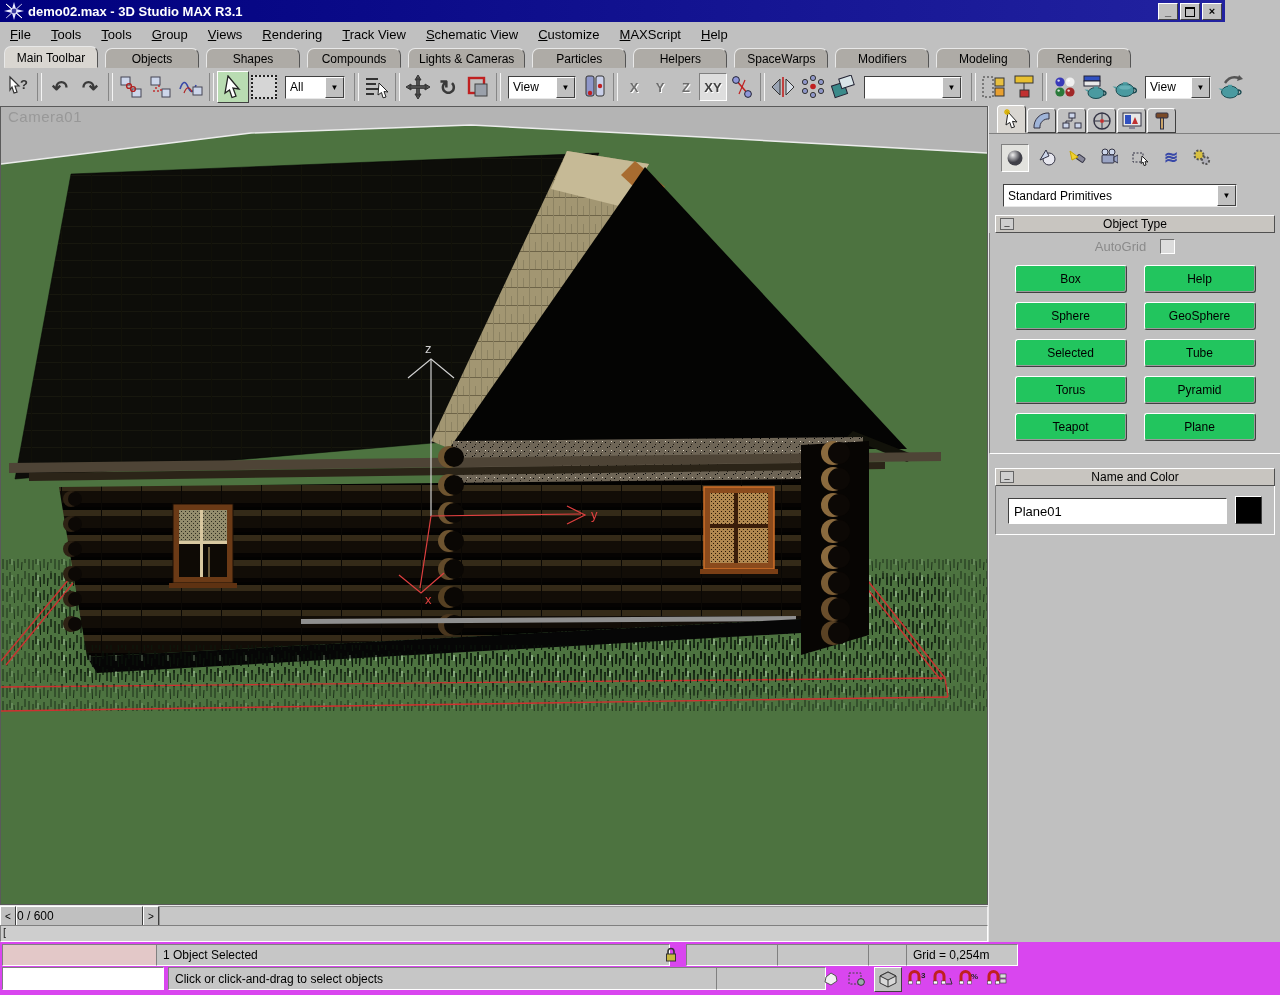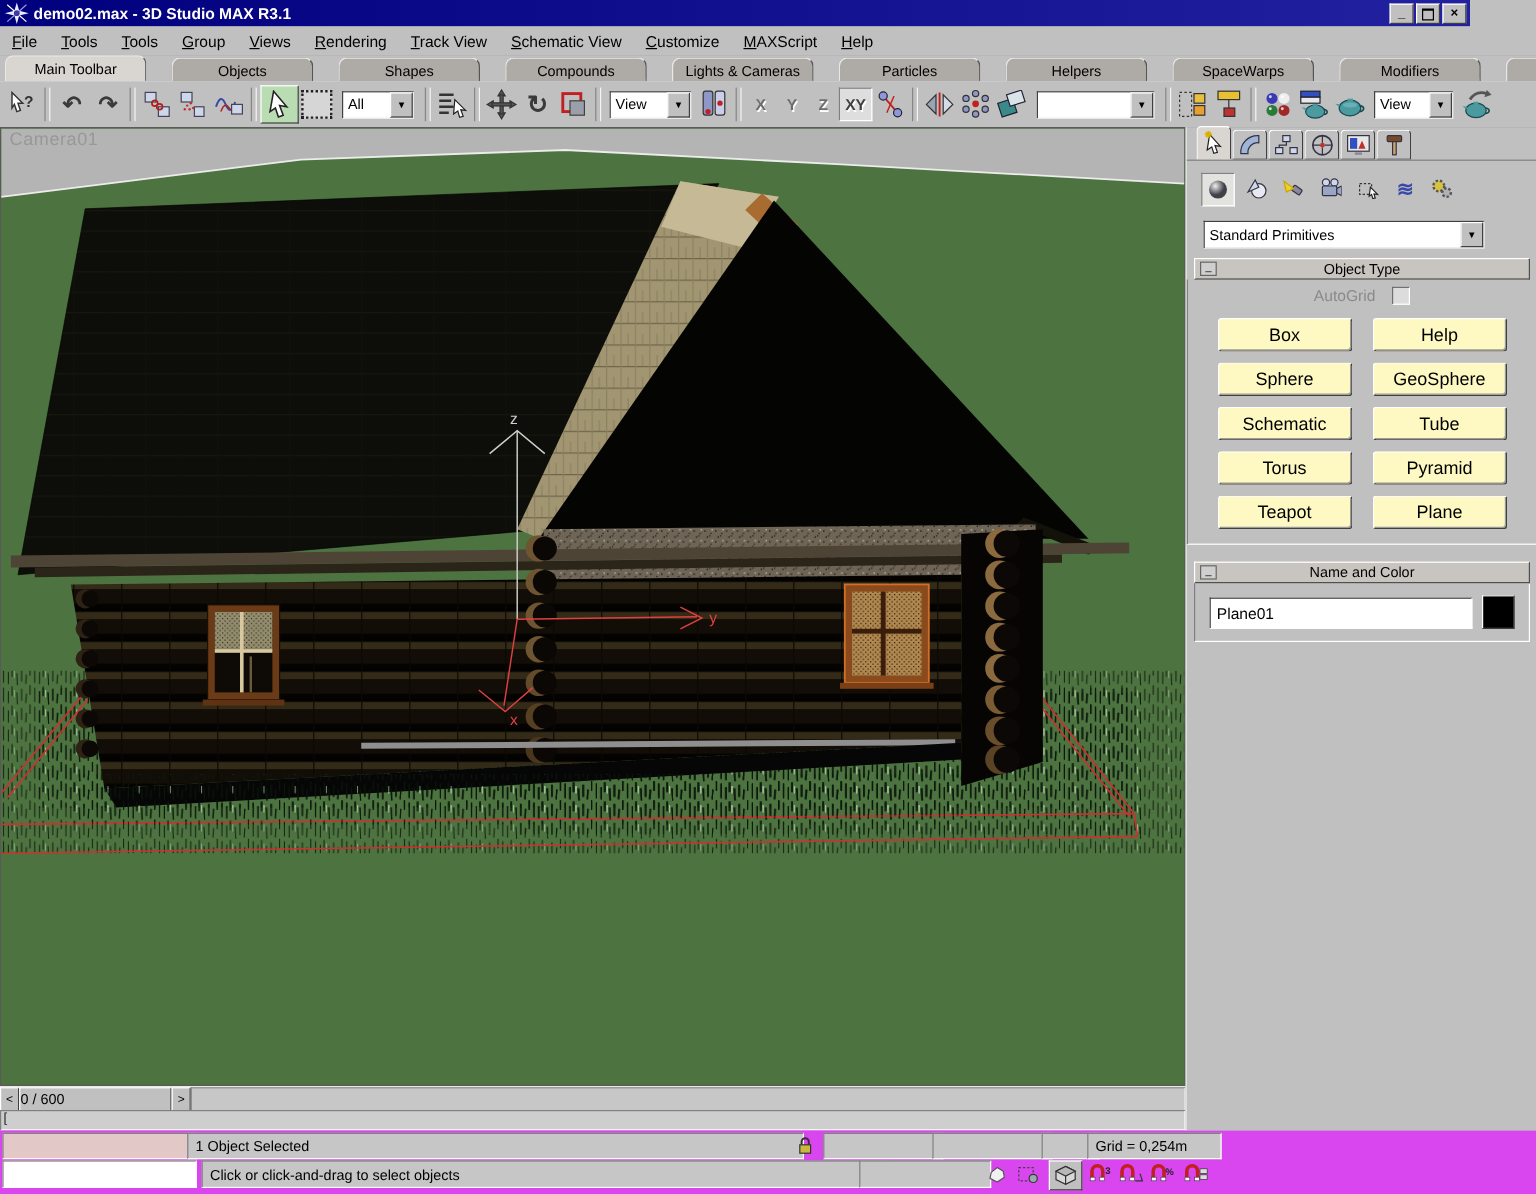--- a/index.html
+++ b/index.html
@@ -12,21 +12,21 @@
   #titlebar .appicon{width:20px;height:18px;margin:0 4px;flex:none}
   .winbtns{margin-left:auto;display:flex;gap:2px;padding-right:3px}
   .winbtn{width:18px;height:15px;background:#c0c0c0;border:1px solid;border-color:#fff #404040 #404040 #fff;color:#000;display:flex;align-items:center;justify-content:center;font-size:11px;font-weight:bold;line-height:8px}
   .restore-glyph{width:8px;height:7px;border:1px solid #000;border-top:2px solid #000;background:#c0c0c0;position:relative;margin-top:1px}
   
   #menubar{left:0;top:22px;width:1280px;height:24px;display:flex;align-items:center;background:#c0c0c0;border-bottom:1px solid #87888f;font-size:13px}
   .menu-item{padding:3px 10px}
   .menu-item::first-letter{text-decoration:underline}
   
   #tabrow{left:0;top:46px;width:1280px;height:22px;display:flex;align-items:flex-end;background:#c0c0c0;padding-left:4px;border-bottom:1px solid #e8e8e8}
-  .tab{height:17px;min-width:72px;padding:1px 22px 0;margin-right:21px;background:#aeaba6;border:1px solid;border-color:#e8e8e8 #555 transparent #e8e8e8;border-radius:7px 7px 0 0;display:flex;align-items:center;justify-content:center;white-space:nowrap}
+  .tab{height:17px;min-width:72px;padding:1px 10px 0;margin-right:7px;background:#aeaba6;border:1px solid;border-color:#e8e8e8 #555 transparent #e8e8e8;border-radius:7px 7px 0 0;display:flex;align-items:center;justify-content:center;white-space:nowrap}
   .tab.active{background:#d9d6d1;height:19px;font-weight:normal}
   
   #toolbar{left:0;top:68px;width:1280px;height:38px;display:flex;align-items:center;background:#c0c0c0;border-bottom:1px solid #808080;padding-left:4px}
   .tbtn{width:30px;height:30px;flex:none;display:flex;align-items:center;justify-content:center;position:relative}
   .tbtn.hl{border:1px solid;border-color:#fff #404040 #404040 #fff;background:#b9dcb2}
   .tsep{width:3px;height:28px;border-left:1px solid #868686;border-right:1px solid #f4f4f4;margin:0 3px;flex:none}
   .glyph{font-size:19px;line-height:1;color:#3a3a3a;font-weight:bold}
   .axisbtn{width:26px;height:26px;flex:none;display:flex;align-items:center;justify-content:center;font-weight:bold;color:#6d6d6d;text-shadow:1px 1px 0 #fff;font-size:13px}
   .axisbtn.pressed{border:1px solid;border-color:#808080 #fff #fff #808080;background:#dedede;color:#404040}
   .dd{height:21px;display:flex;align-items:center;background:#fff;border:1px solid;border-color:#404040 #e8e8e8 #e8e8e8 #404040;font-size:12px;flex:none}
@@ -49,21 +49,21 @@
   #cpanel{left:988px;top:106px;width:292px;height:836px;background:#c0c0c0;border-left:1px solid #e8e8e8}
   .cp-tabs{display:flex;align-items:flex-end;height:27px;padding-left:8px;border-bottom:1px solid #808080}
   .cp-tab{width:27px;height:23px;border:1px solid;border-color:#fff #404040 #404040 #fff;background:#c0c0c0;border-radius:4px 4px 0 0;display:flex;align-items:center;justify-content:center;margin-right:1px}
   .cp-tab.active{background:#d9d6d1;height:26px;border-bottom-color:#d9d6d1}
   .cp-sub{display:flex;gap:5px;padding:10px 0 8px 12px}
   .cp-subbtn{width:26px;height:26px;display:flex;align-items:center;justify-content:center}
   .cp-subbtn.pressed{border:1px solid;border-color:#808080 #fff #fff #808080;background:#e2e2de}
   .rollout-hdr{margin:6px 6px 0;height:16px;display:flex;align-items:center;justify-content:center;background:#c8c5c0;border:1px solid;border-color:#fff #505050 #505050 #fff;position:relative;font-size:12px}
   .rollout-hdr .minus{position:absolute;left:4px;top:2px;width:12px;height:10px;border:1px solid #666;background:#cfcfcf;font-size:9px;line-height:6px;text-align:center}
   .ot-grid{display:grid;grid-template-columns:112px 112px;gap:9px 17px;justify-content:center;padding:6px 0 12px}
-  .ot-btn{height:26px;display:flex;align-items:center;justify-content:center;background:#fef9c3;border:1px solid;border-color:#fff #404040 #404040 #fff;border-radius:3px;box-shadow:inset -1px -1px 0 #9a9a9a;font-size:15px}
+  .ot-btn{height:26px;display:flex;align-items:center;justify-content:center;background:#22c55e;border:1px solid;border-color:#fff #404040 #404040 #fff;border-radius:3px;box-shadow:inset -1px -1px 0 #9a9a9a;font-size:12px}
   .autogrid{display:flex;align-items:center;justify-content:center;gap:14px;height:26px;color:#8a8a8a;font-size:13px}
   .checkbox{width:13px;height:13px;background:#dcdcdc;border:1px solid;border-color:#707070 #fff #fff #707070}
   .namerow{display:flex;align-items:flex-end;gap:8px;padding:10px 12px}
   .namefield{flex:1;height:26px;border:1px solid;border-color:#404040 #fff #fff #404040;background:#fff;font-size:13px;padding:2px 5px;font-family:"Liberation Sans",sans-serif;box-sizing:border-box}
   .swatch{width:27px;height:28px;border:1px solid;border-color:#fff #404040 #404040 #fff;box-sizing:border-box}
   svg{display:block}
   input{outline:none}
 </style>
 </head>
 <body>
@@ -760,21 +760,21 @@
   <div style="margin:0 0;border:1px solid;border-color:#808080 #fff #fff #808080;border-top:none">
     <div class="autogrid">
       <span>AutoGrid</span>
       <span class="checkbox"></span>
     </div>
     <div class="ot-grid">
       <div class="ot-btn">Box</div>
       <div class="ot-btn">Help</div>
       <div class="ot-btn">Sphere</div>
       <div class="ot-btn">GeoSphere</div>
-      <div class="ot-btn">Schematic</div>
+      <div class="ot-btn">Selected</div>
       <div class="ot-btn">Tube</div>
       <div class="ot-btn">Torus</div>
       <div class="ot-btn">Pyramid</div>
       <div class="ot-btn">Teapot</div>
       <div class="ot-btn">Plane</div>
     </div>
   </div>
 
   <div class="rollout-hdr" style="margin-top:14px">
     <span class="minus"><span>_</span></span>

